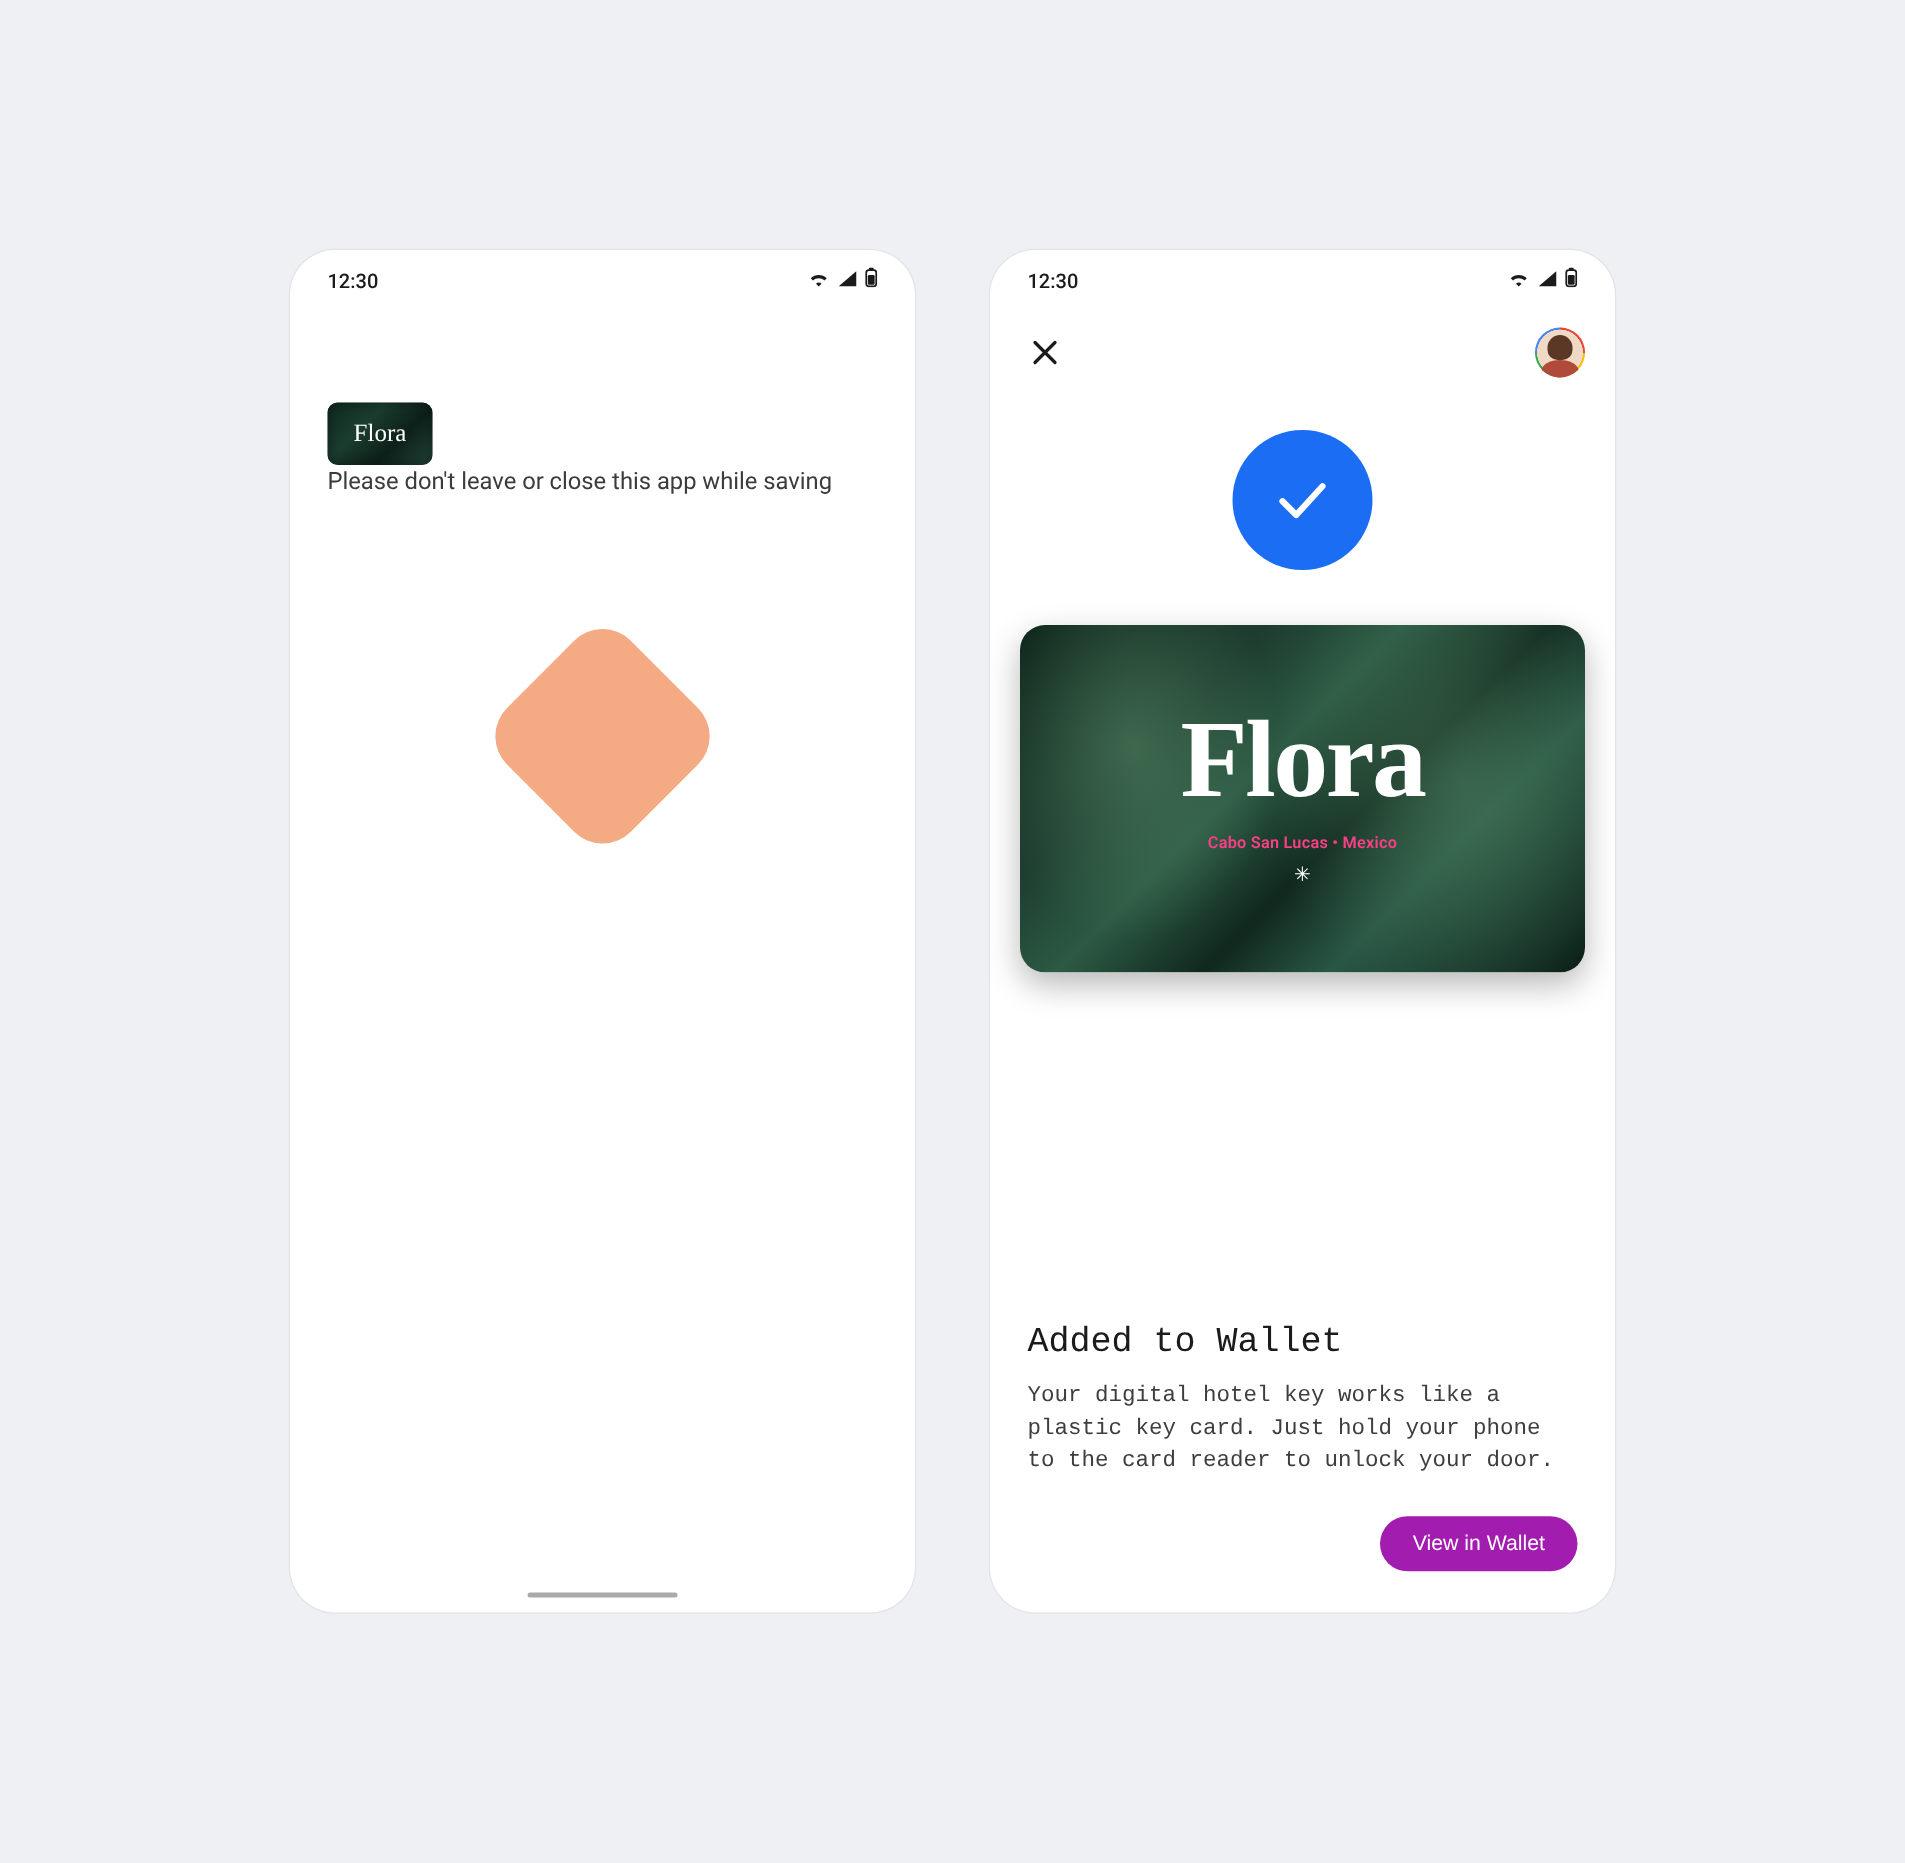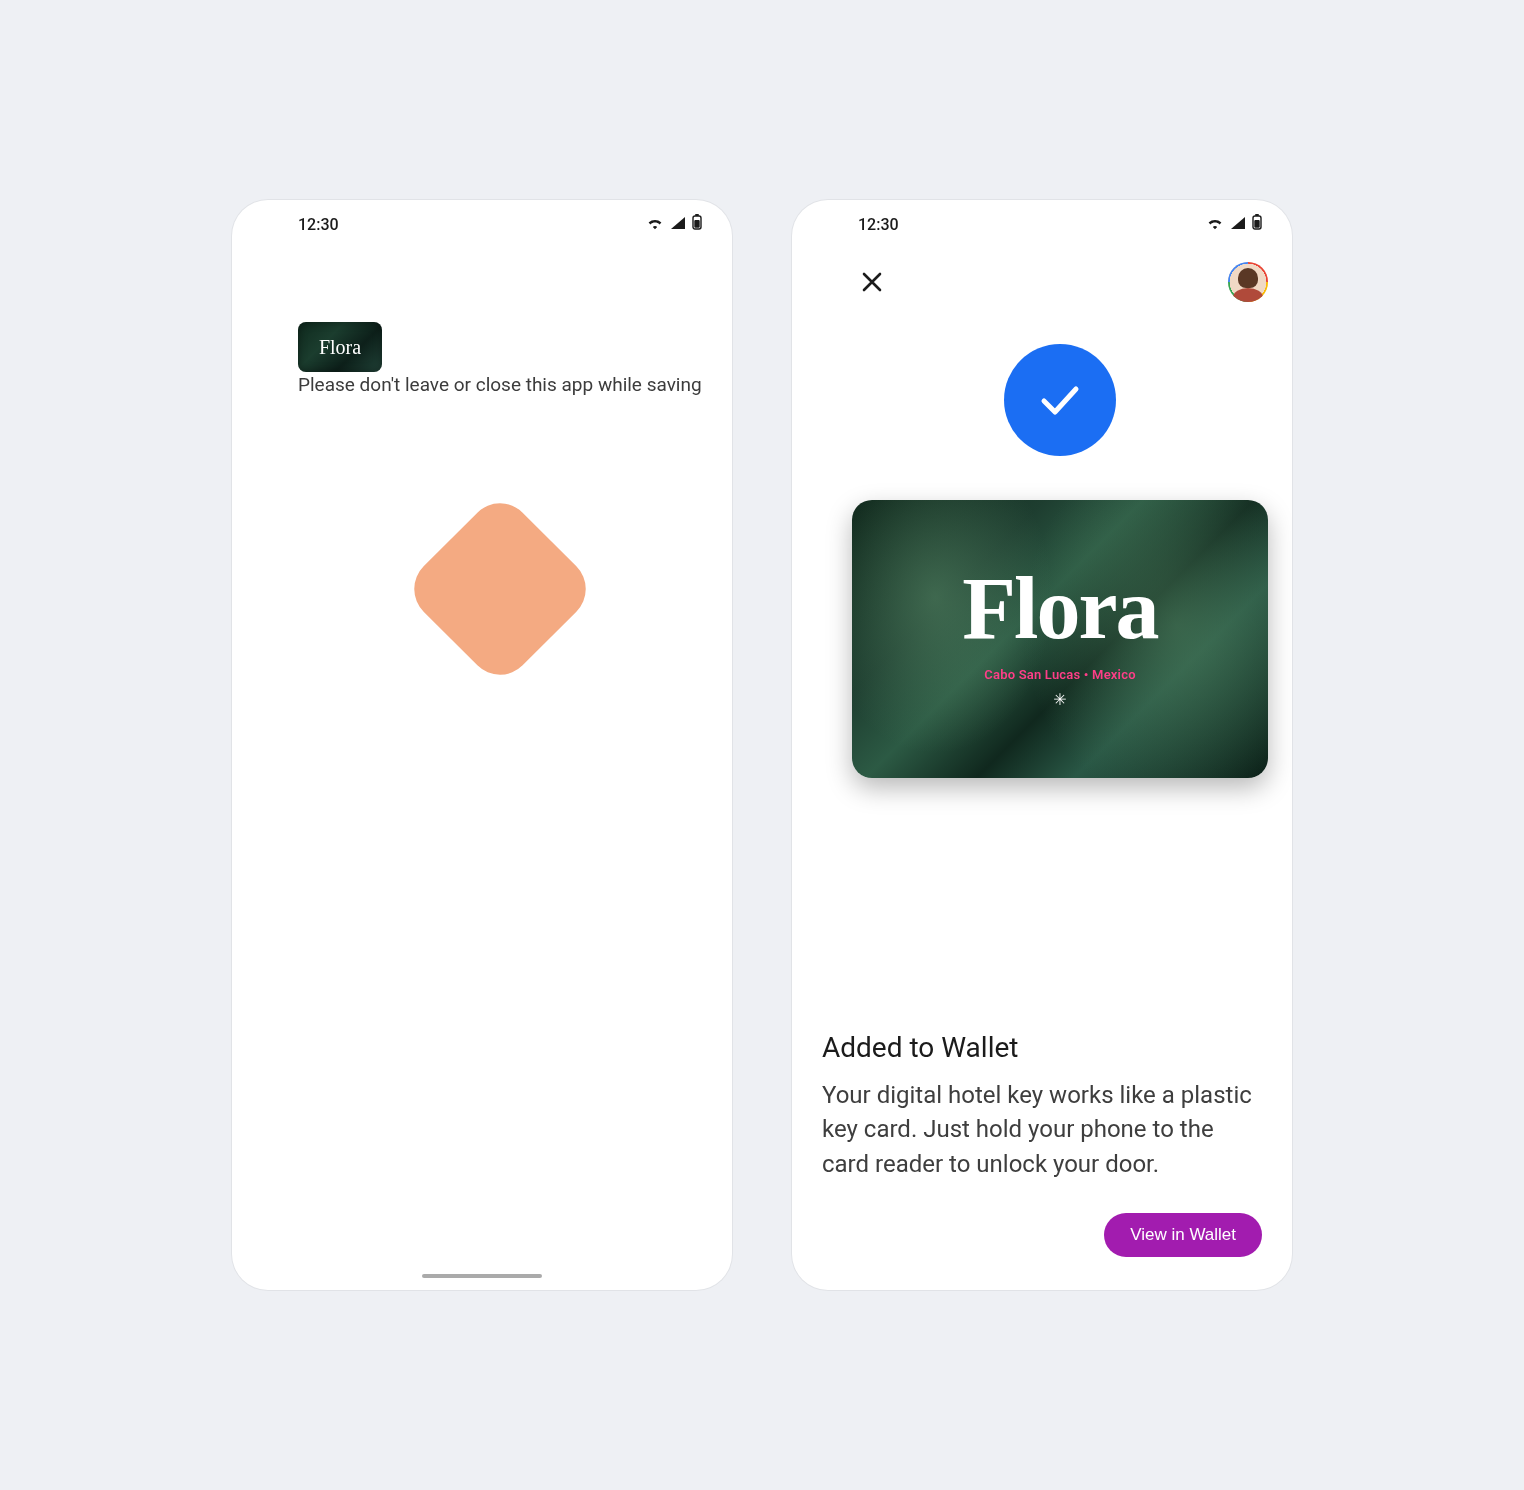--- a/index.html
+++ b/index.html
@@ -13,21 +13,20 @@
       min-height: 100vh;
     }
     .phone {
       width: 500px;
       height: 1090px;
       background: #fff;
       border-radius: 36px;
       box-shadow: 0 0 0 1px rgba(0,0,0,0.05);
       position: relative;
       overflow: hidden;
-      padding-left: 36px;
     }
     .status-bar {
       height: 36px;
       display: flex;
       align-items: center;
       justify-content: space-between;
       padding: 0 30px;
       font-size: 16px;
       font-weight: 500;
       color: #1b1b1b;
@@ -188,28 +187,29 @@
     .hotel-star {
       color: #fff;
       margin-top: 8px;
       font-size: 16px;
     }
     .added-block {
       position: absolute;
       bottom: 108px;
       left: 30px;
       right: 30px;
+      font-family: Liberation Mono, monospace;
     }
     .added-title {
       font-size: 28px;
       font-weight: 400;
       color: #1b1b1b;
     }
     .added-desc {
-      font-size: 24px;
+      font-size: 18px;
       color: #3e3e3e;
       margin-top: 14px;
       line-height: 1.45;
     }
     .view-btn {
       position: absolute;
       bottom: 33px;
       right: 30px;
       background: #a21caf;
       color: #fff;

